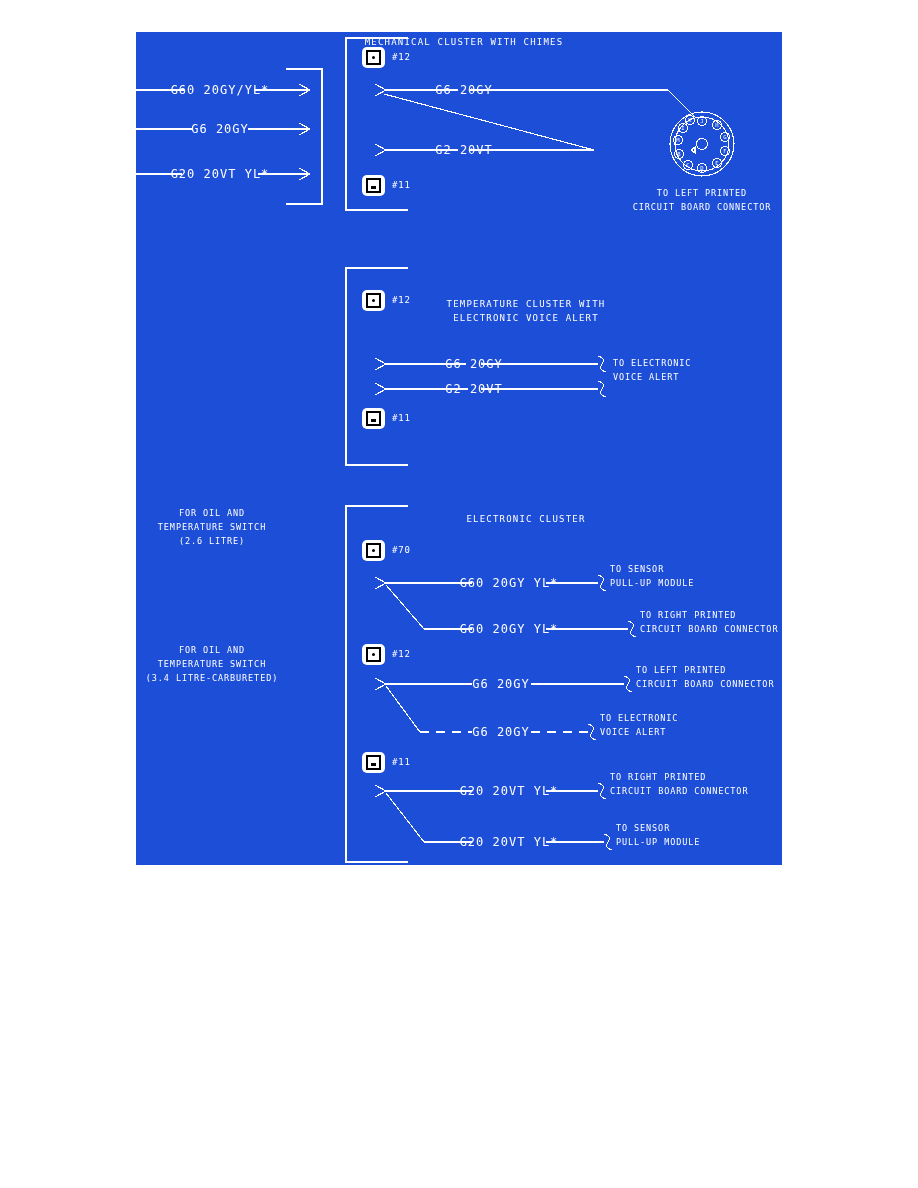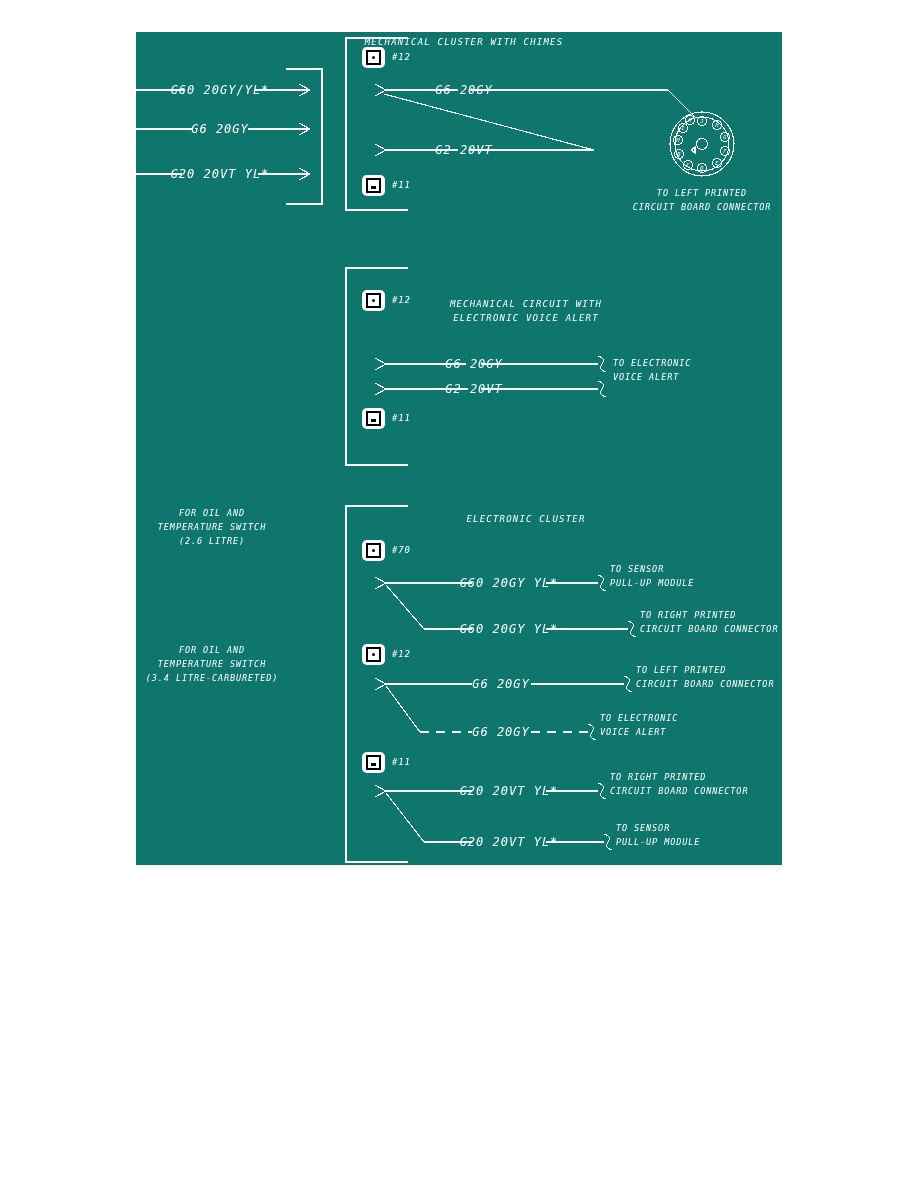--- a/index.html
+++ b/index.html
@@ -17,23 +17,22 @@
     height: 1188px;
     background: #ffffff;
     overflow: hidden;
   }
   #panel {
     position: absolute;
     left: 136px;
     top: 32px;
     width: 646px;
     height: 833px;
-    background: #0f766e;
+    background: #1d4ed8;
     overflow: hidden;
-    font-style: italic;
   }
   .svgwrap {
     position: absolute;
     left: 0;
     top: 0;
     width: 646px;
     height: 833px;
   }
   .lbl {
     position: absolute;
@@ -264,21 +263,21 @@
       <div class="inner"></div>
     </div>
     <div class="fusenum" style="left:256px; top:148px;">#11</div>
 
     <div class="lbl wirelabel c" style="left:328px; top:52px;">G6 20GY</div>
     <div class="lbl wirelabel c" style="left:328px; top:112px;">G2 20VT</div>
 
     <div class="lbl dest c" style="left:566px; top:155px;">TO LEFT PRINTED</div>
     <div class="lbl dest c" style="left:566px; top:169px;">CIRCUIT BOARD CONNECTOR</div>
 
-    <div class="lbl title c" style="left:390px; top:266px;">MECHANICAL CIRCUIT WITH</div>
+    <div class="lbl title c" style="left:390px; top:266px;">TEMPERATURE CLUSTER WITH</div>
     <div class="lbl title c" style="left:390px; top:280px;">ELECTRONIC VOICE ALERT</div>
 
     <div class="fusebox" style="left:226px; top:258px;">
       <div class="inner"></div>
     </div>
     <div class="fusenum" style="left:256px; top:263px;">#12</div>
 
     <div class="fusebox v2" style="left:226px; top:376px;">
       <div class="inner"></div>
     </div>

